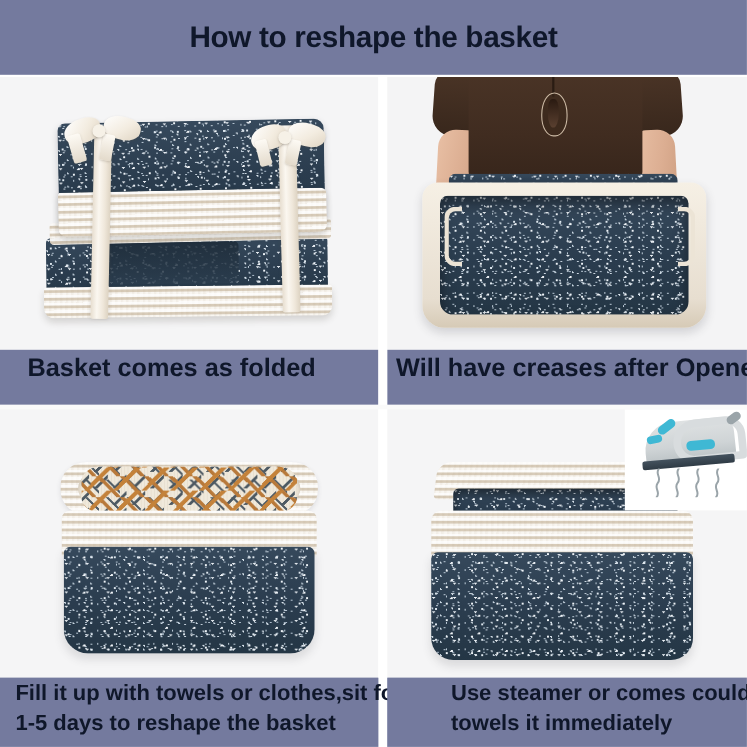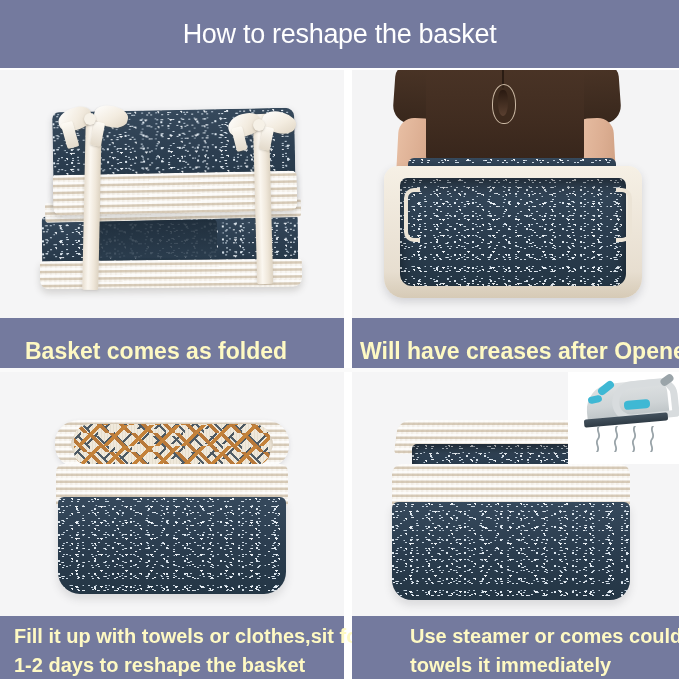--- a/index.html
+++ b/index.html
@@ -25,46 +25,46 @@
     position: absolute;
     left: 0; top: 0;
     width: 679px;
     height: 68px;
     background: #747a9e;
     display: flex;
     align-items: center;
     justify-content: center;
   }
   .header-title {
-    color: #ffffff;
+    color: #0f172a;
     font-size: 27px;
-    font-weight: normal;
+    font-weight: bold;
     letter-spacing: -0.3px;
     white-space: nowrap;
   }
 
   
   .panel {
     position: absolute;
     overflow: hidden;
     background: #f5f5f6;
   }
   .panel-tl { left: 0;   top: 70px;  width: 344px; height: 248px; }
   .panel-tr { left: 352px; top: 70px;  width: 327px; height: 248px; }
   .panel-bl { left: 0;   top: 372px; width: 344px; height: 244px; }
   .panel-br { left: 352px; top: 372px; width: 327px; height: 244px; }
 
   .caption {
     position: absolute;
     background: #747a9e;
-    color: #fef9c3;
+    color: #0f172a;
     font-weight: bold;
     display: flex;
     flex-direction: column;
-    justify-content: flex-end;
+    justify-content: flex-start;
     box-sizing: border-box;
   }
   .cap-tl { left: 0;   top: 318px; width: 344px; height: 50px; padding-left: 25px; font-size: 23px; }
   .cap-tr { left: 352px; top: 318px; width: 327px; height: 50px; padding-left: 8px;  font-size: 23px; }
   .cap-bl { left: 0;   top: 616px; width: 344px; height: 63px; padding-left: 14px; font-size: 20px; }
   .cap-br { left: 352px; top: 616px; width: 327px; height: 63px; padding-left: 58px; font-size: 20px; }
   .cap-line { line-height: 1.42; white-space: nowrap; }
 
   
   .navy-weave {
@@ -412,21 +412,21 @@
     <div class="b3-rim-hole"></div>
     <div class="b3-cloth">
       <div class="aztec"></div>
     </div>
     <div class="b3-band cream-rope"></div>
     <div class="b3-body navy-weave"></div>
   </div>
 
   <div class="caption cap-bl">
     <div class="cap-line">Fill it up with towels or clothes,sit for</div>
-    <div class="cap-line">1-2 days to reshape the basket</div>
+    <div class="cap-line">1-5 days to reshape the basket</div>
   </div>
 
   <div class="panel panel-br">
     <div class="b4-backrim cream-rope"></div>
     <div class="b4-inner navy-weave"></div>
     <div class="b4-band cream-rope"></div>
     <div class="b4-body navy-weave"></div>
 
     <div class="iron-card">
       <div class="iron-body"></div>

